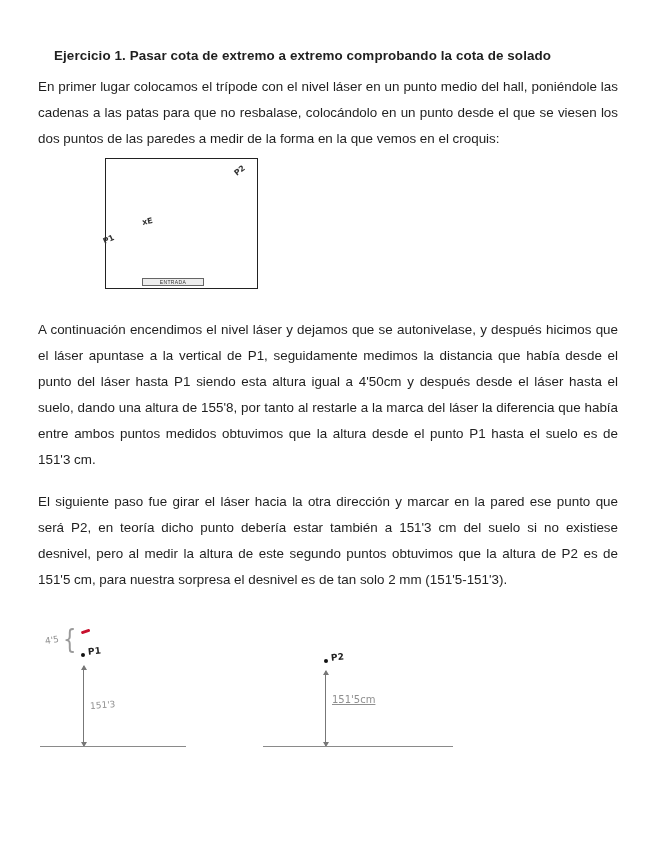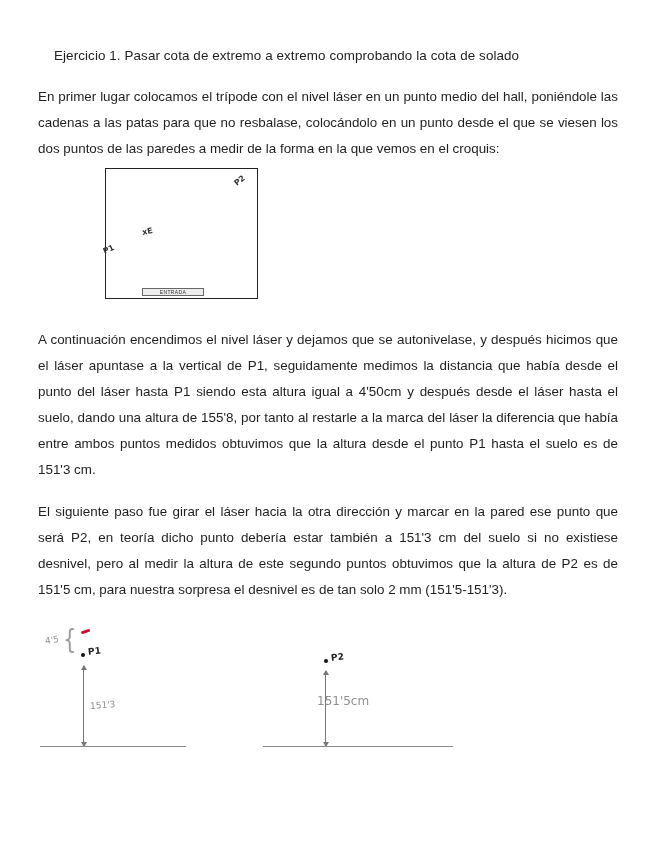--- a/index.html
+++ b/index.html
@@ -7,26 +7,26 @@
   body {
     width: 656px; height: 848px;
     background: #ffffff;
     position: relative;
     overflow: hidden;
     font-family: "Liberation Sans", sans-serif;
     color: var(--ink, #1f1f1f);
   }
   .content { padding: 0 38px; }
   .title {
-    font-size: 13.4px; font-weight: 400;
+    font-size: 13.4px; font-weight: 700;
     margin: 46px 0 0; line-height: 20px; letter-spacing: 0.1px; padding-left: 16px;
   }
   .para {
     font-size: 13.4px; line-height: 26px;
-    text-align: justify; margin: 18px 0 0;
+    text-align: justify; margin: 8px 0 0;
   }
   .para.p2 { margin-top: 28px; }
   .para.p3 { margin-top: 16px; }
   b { font-weight: 400; }
 
   
   .croquis {
     position: relative; width: 153px; height: 131px;
     border: 1.5px solid #222222;
     margin: 6px 0 0 67px;
@@ -72,21 +72,21 @@
   .va-l { left: 83px;  top: 46px; height: 80px; }
   .va-r { left: 325px; top: 51px; height: 75px; }
   .varrow::before, .varrow::after {
     content: ""; position: absolute; left: -2.5px;
     border-left: 3px solid transparent; border-right: 3px solid transparent;
   }
   .varrow::before { top: -1px;    border-bottom: 5px solid #777777; }
   .varrow::after  { bottom: -1px; border-top: 5px solid #777777; }
   .hlabel { font-size: 9px; }
   .hl-l { left: 90px;  top: 80px; transform: rotate(-4deg); }
-  .hl-r { left: 317px; top: 74px; font-size: 12px; }
+  .hl-r { left: 332px; top: 74px; font-size: 10px; text-decoration: underline; }
   .ground { position: absolute; height: 1px; background: #8a8a8a; top: 126px; }
   .g-l { left: 40px;  width: 146px; }
   .g-r { left: 263px; width: 190px; }
 </style>
 </head>
 <body>
 
 <div class="page">
   <div class="content">
 

